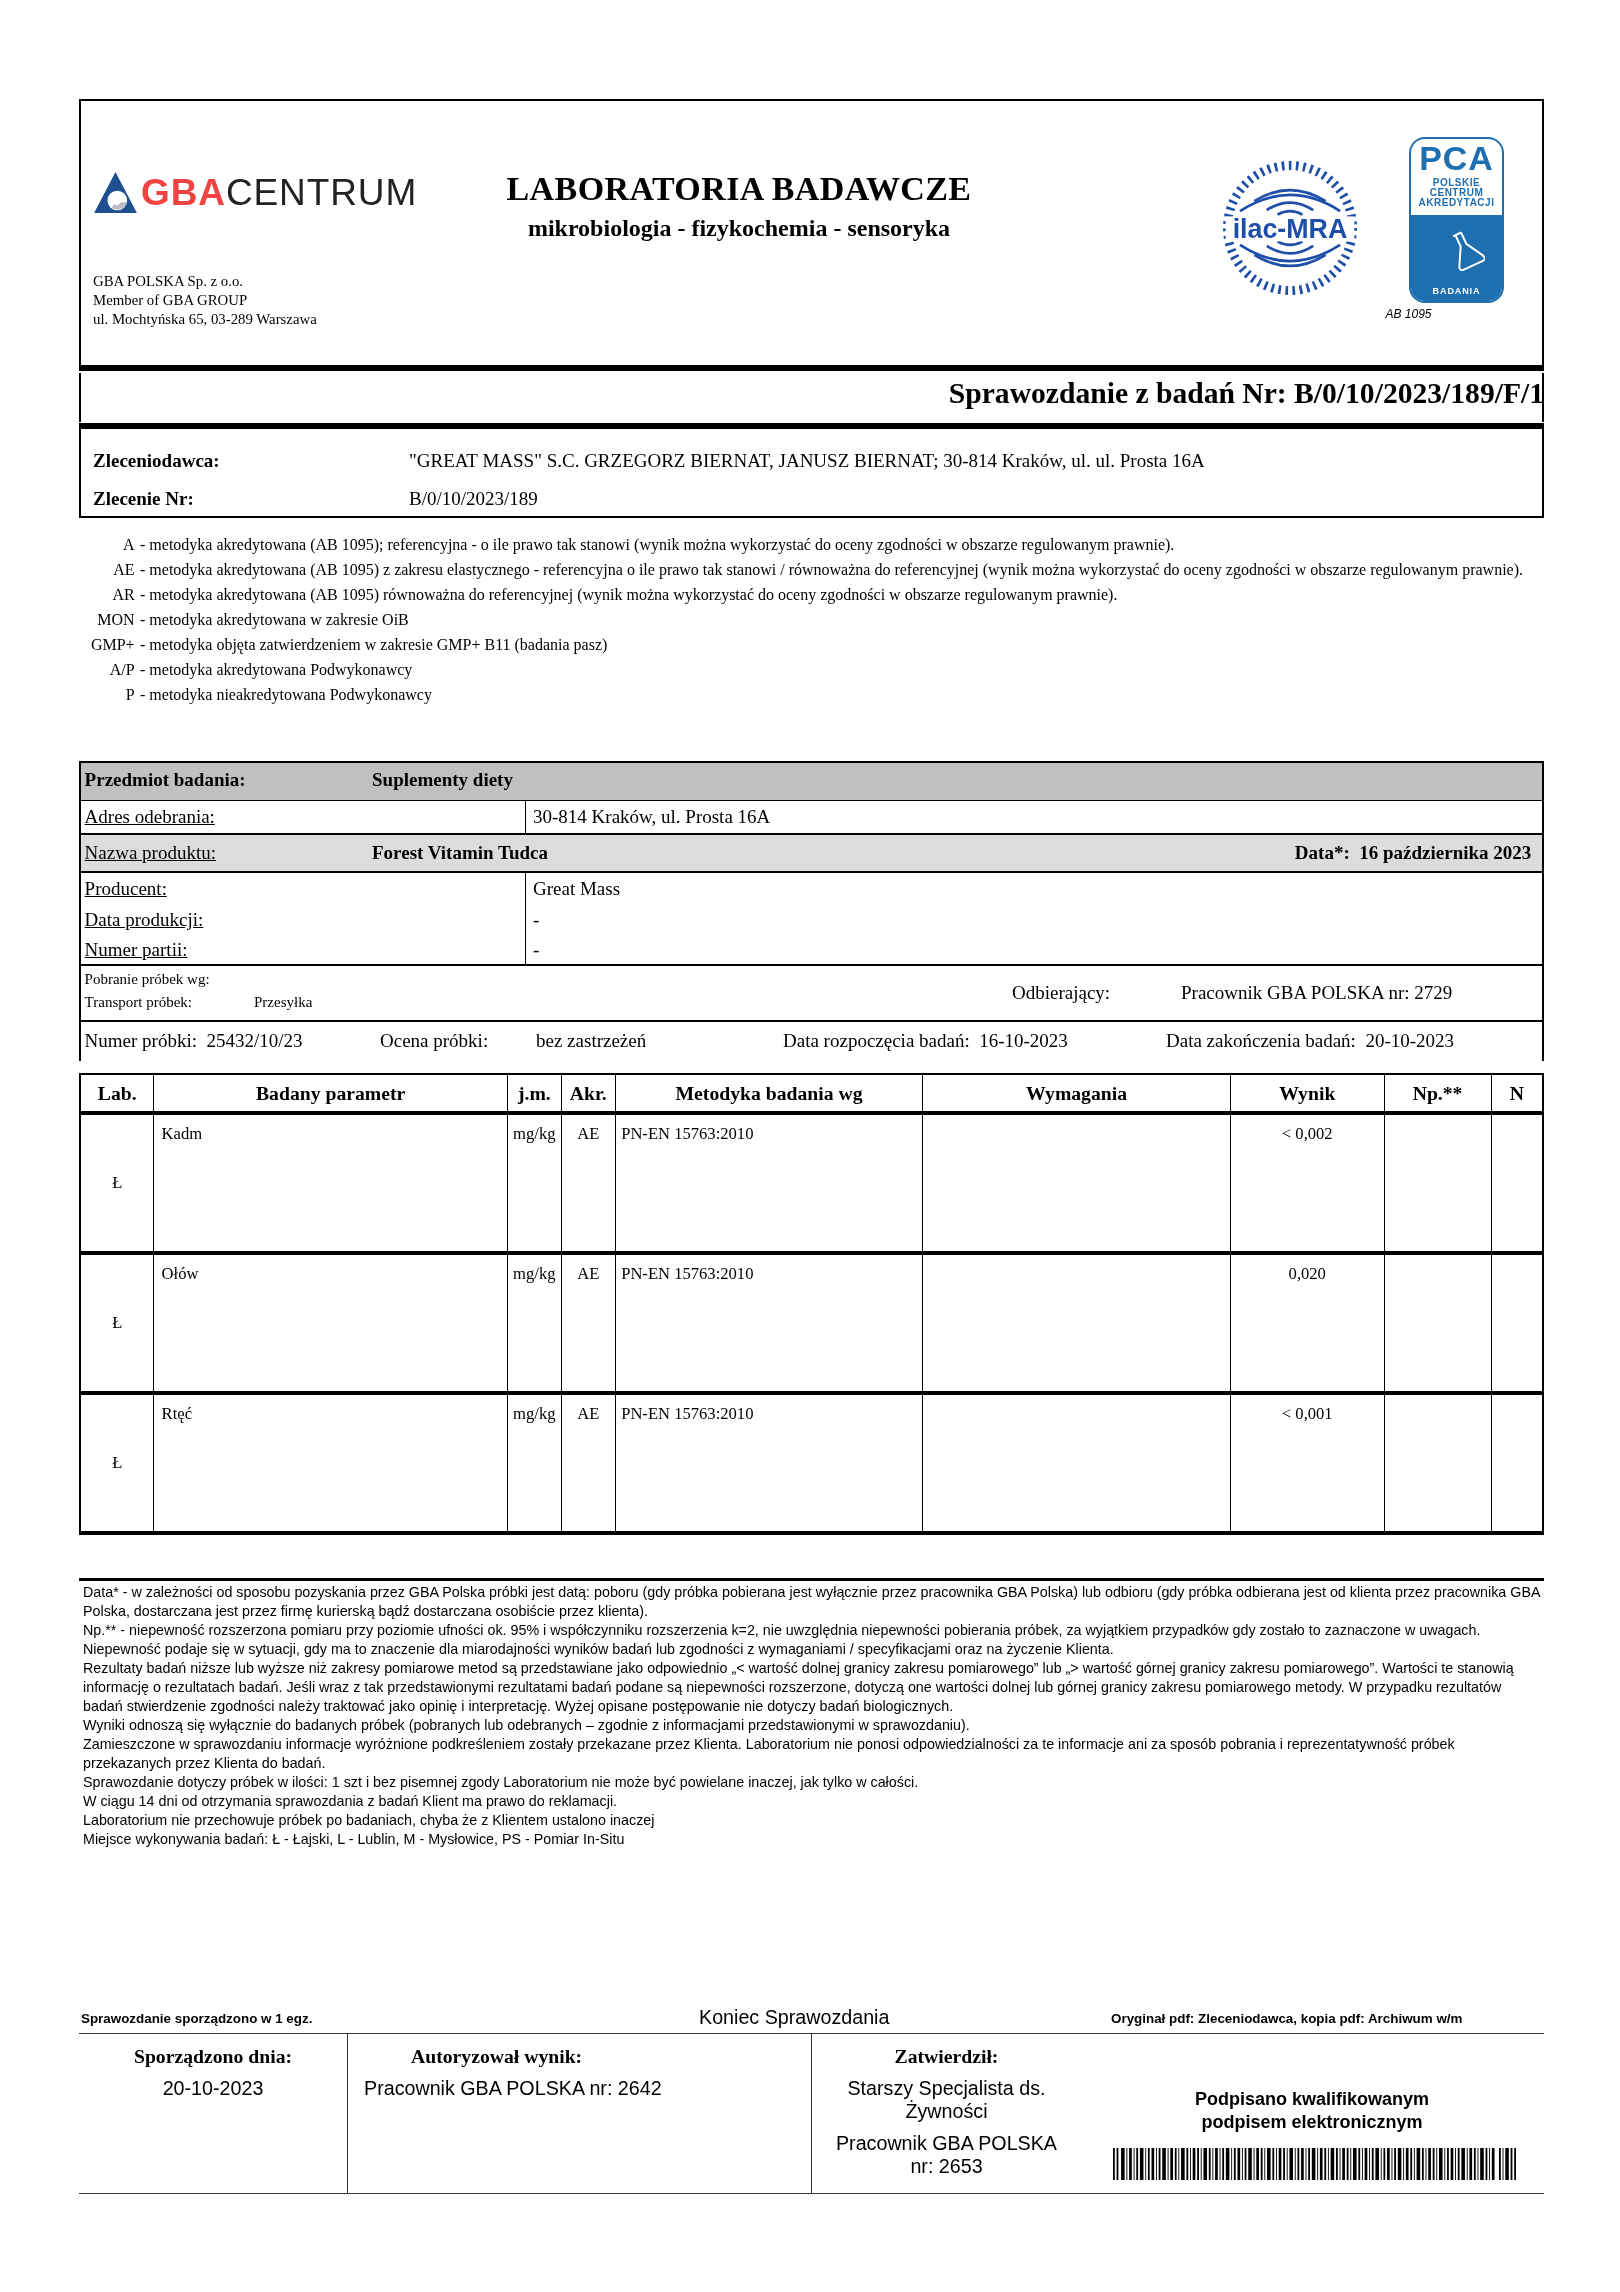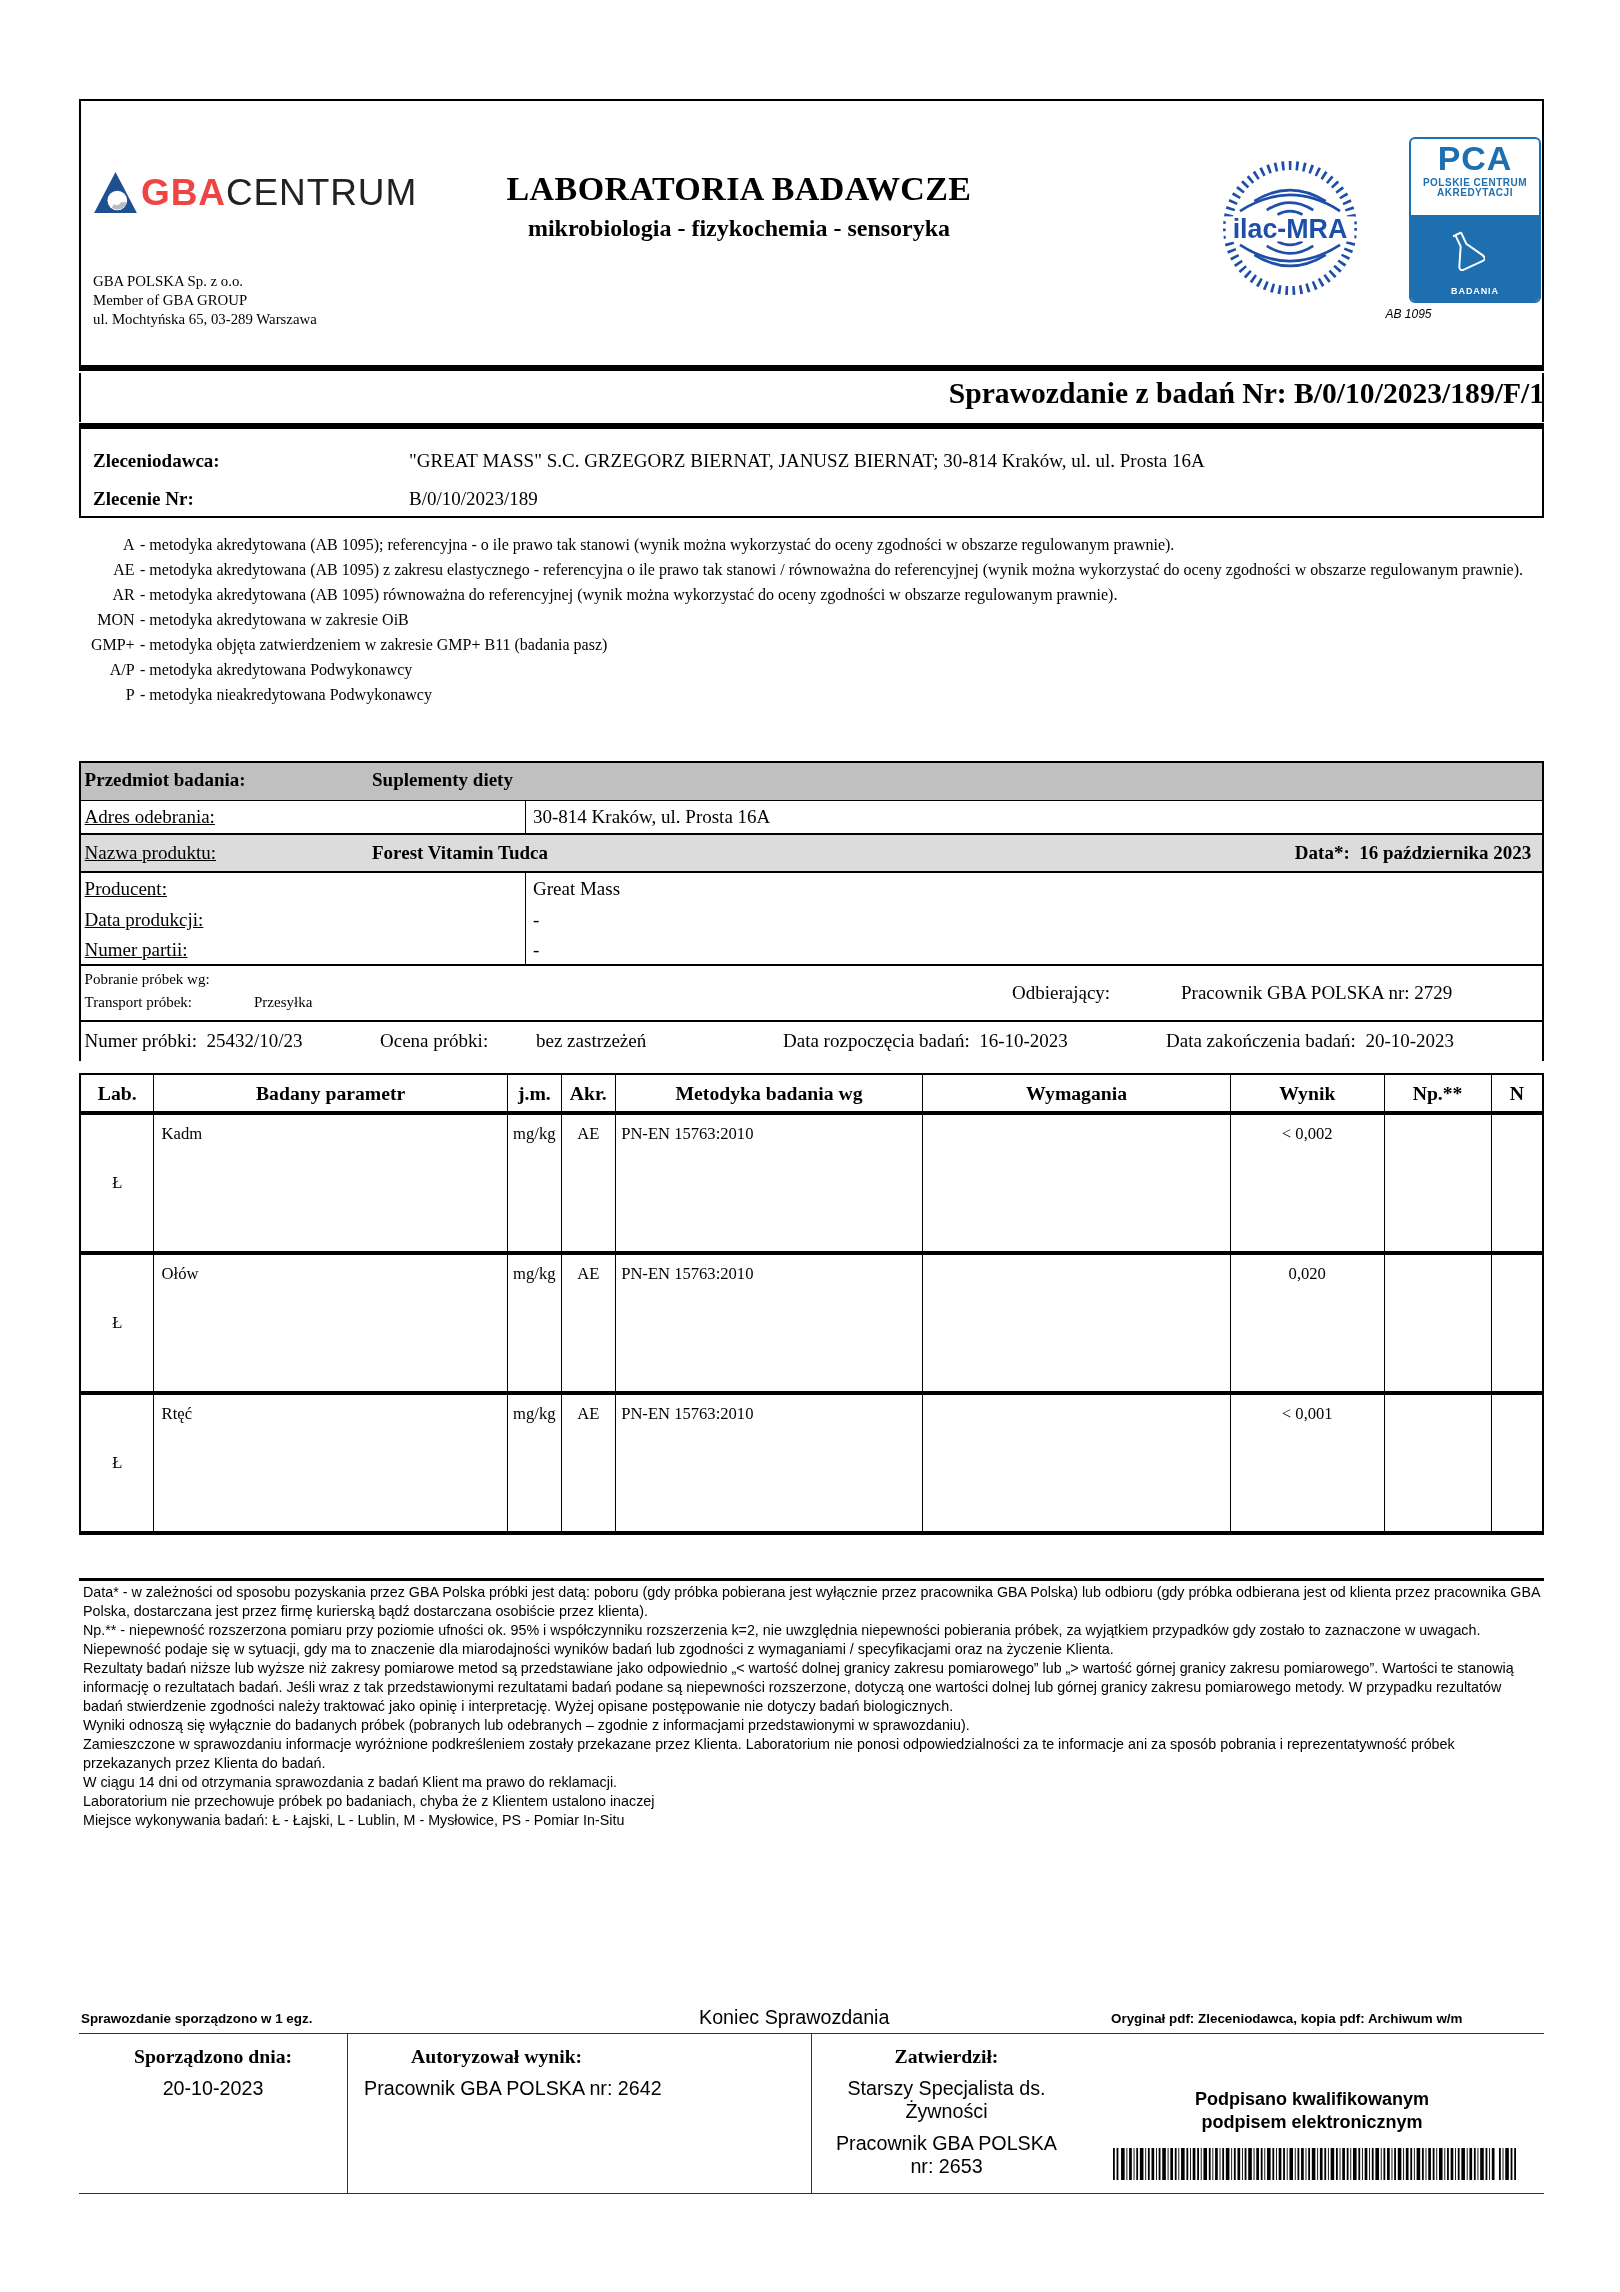--- a/index.html
+++ b/index.html
@@ -11,21 +11,21 @@
   
   #header-box { left: 79px; top: 99px; width: 1465px; height: 269px; border: 2.7px solid #000; border-bottom: none; }
   #gba-logo { left: 94px; top: 170px; width: 296px; height: 45px; }
   #gba-logo .brand { position:absolute; left: 47px; top: 0; font-family: "Liberation Sans", sans-serif; font-size: 37px; line-height: 45px; letter-spacing: 0.9px; }
   #gba-logo .brand b { color: #ef4444; font-weight: 800; }
   #gba-logo .brand span { color: #222; font-weight: 400; }
   #company-info { left: 93px; top: 272px; font-size: 14.8px; line-height: 19px; }
   #lab-title { left: 385px; top: 170px; width: 708px; text-align: center; font-size: 34px; font-weight: bold; letter-spacing: 0.4px; }
   #lab-subtitle { left: 385px; top: 215px; width: 708px; text-align: center; font-size: 24px; font-weight: bold; }
   #ilac-logo { left: 1222px; top: 161px; width: 136px; height: 134px; }
-  #pca-logo { left: 1409px; top: 137px; width: 132px; height: 166px; border: 2.7px solid #1e6fb0; border-radius: 6px; overflow: hidden; background: #fff; }
+  #pca-logo { left: 1409px; top: 137px; width: 95px; height: 166px; border: 2.7px solid #1e6fb0; border-radius: 16px; overflow: hidden; background: #fff; }
   #pca-logo .pca-top { height: 76px; text-align: center; }
   #pca-logo .pca-word { font-family: "Liberation Sans", sans-serif; font-weight: 900; color: #1e6fb0; font-size: 34px; line-height: 39px; letter-spacing: 0.9px; }
   #pca-logo .pca-sub { font-family: "Liberation Sans", sans-serif; font-weight: bold; color: #1e6fb0; font-size: 10px; line-height: 9.9px; letter-spacing: 0.5px; }
   #pca-logo .pca-bottom { background: #1e6fb0; height: 90px; position: relative; text-align: center; }
   #pca-logo .pca-badania { position: absolute; bottom: 9px; left: 0; right: 0; color: #fff; font-family: "Liberation Sans", sans-serif; font-weight: bold; font-size: 9px; letter-spacing: 0.9px; }
   #ab-number { left: 1352px; top: 307px; width: 113px; text-align: center; font-family: "Liberation Sans", sans-serif; font-size: 12px; font-style: italic; }
 
   
   .thickline { position: absolute; left: 79px; width: 1465px; height: 6.3px; background: #000; }
   #title-box { left: 79px; top: 373px; width: 1465px; height: 49px; border-left: 2.7px solid #000; border-right: 2.7px solid #000; }
@@ -283,20 +283,21 @@
 </table>
 
 <div id="foot-rule" class="abs"></div>
 <div id="footnotes" class="abs">
   <div>Data* - w zależności od sposobu pozyskania przez GBA Polska próbki jest datą: poboru (gdy próbka pobierana jest wyłącznie przez pracownika GBA Polska) lub odbioru (gdy próbka odbierana jest od klienta przez pracownika GBA Polska, dostarczana jest przez firmę kurierską bądź dostarczana osobiście przez klienta).</div>
   <div>Np.** - niepewność rozszerzona pomiaru przy poziomie ufności ok. 95% i współczynniku rozszerzenia k=2, nie uwzględnia niepewności pobierania próbek, za wyjątkiem przypadków gdy zostało to zaznaczone w uwagach.</div>
   <div>Niepewność podaje się w sytuacji, gdy ma to znaczenie dla miarodajności wyników badań lub zgodności z wymaganiami / specyfikacjami oraz na życzenie Klienta.</div>
   <div>Rezultaty badań niższe lub wyższe niż zakresy pomiarowe metod są przedstawiane jako odpowiednio „&lt; wartość dolnej granicy zakresu pomiarowego” lub „&gt; wartość górnej granicy zakresu pomiarowego”. Wartości te stanowią informację o rezultatach badań. Jeśli wraz z tak przedstawionymi rezultatami badań podane są niepewności rozszerzone, dotyczą one wartości dolnej lub górnej granicy zakresu pomiarowego metody. W przypadku rezultatów badań stwierdzenie zgodności należy traktować jako opinię i interpretację. Wyżej opisane postępowanie nie dotyczy badań biologicznych.</div>
   <div>Wyniki odnoszą się wyłącznie do badanych próbek (pobranych lub odebranych – zgodnie z informacjami przedstawionymi w sprawozdaniu).</div>
   <div>Zamieszczone w sprawozdaniu informacje wyróżnione podkreśleniem zostały przekazane przez Klienta. Laboratorium nie ponosi odpowiedzialności za te informacje ani za sposób pobrania i reprezentatywność próbek przekazanych przez Klienta do badań.</div>
+  <div>Sprawozdanie dotyczy próbek w ilości: 1 szt i bez pisemnej zgody Laboratorium nie może być powielane inaczej, jak tylko w całości.</div>
   <div>W ciągu 14 dni od otrzymania sprawozdania z badań Klient ma prawo do reklamacji.</div>
   <div>Laboratorium nie przechowuje próbek po badaniach, chyba że z Klientem ustalono inaczej</div>
   <div>Miejsce wykonywania badań: Ł - Łajski, L - Lublin, M - Mysłowice, PS - Pomiar In-Situ</div>
 </div>
 
 <div id="copies" class="abs">Sprawozdanie sporządzono w 1 egz.</div>
 <div id="end-report" class="abs">Koniec Sprawozdania</div>
 <div id="original" class="abs">Oryginał pdf: Zleceniodawca, kopia pdf: Archiwum w/m</div>
 
 <div id="sig-table" class="abs">

